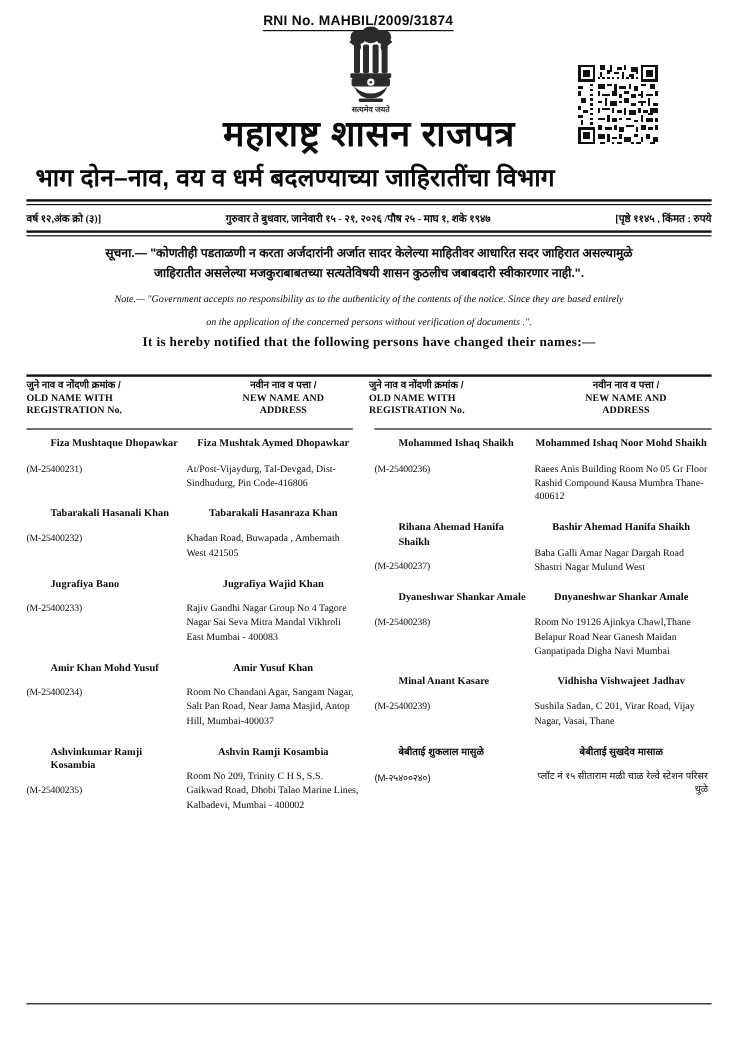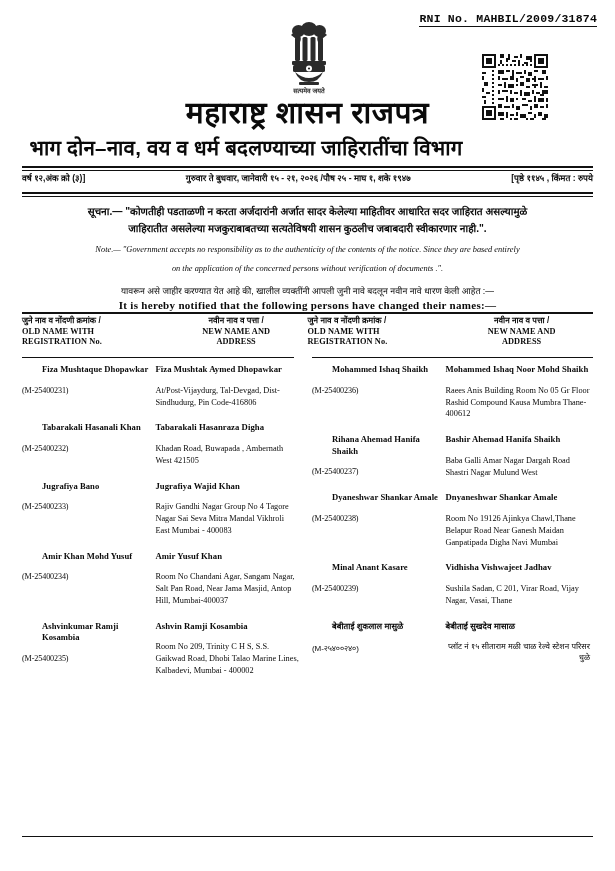--- a/index.html
+++ b/index.html
@@ -13,22 +13,22 @@
   }
   .page{
     position:absolute;
     left:0;top:0;width:615px;height:871px;
     box-sizing:border-box;
   }
 
   
   .rni{
     position:absolute;left:0;top:12px;width:597px;
-    text-align:right;
-    font-family:Liberation Mono, monospace;
+    text-align:center;
+    font-family:Liberation Sans, sans-serif;
     font-weight:bold;font-size:11.5px;letter-spacing:.2px;
   }
   .rni span{border-bottom:1px solid #111;padding-bottom:1px;}
 
   .emblem{
     position:absolute;left:286px;top:18px;width:46px;height:92px;
   }
   .emblem svg{display:block;}
 
   .qr{
@@ -58,23 +58,23 @@
     position:absolute;left:22px;width:571px;
     border-top:2px solid #111;
     border-bottom:1px solid #111;
     height:2px;
   }
   .rule-top{top:166px;}
   .rule-bottom{top:192px;}
 
   .issue-line{
     position:absolute;left:22px;top:172px;width:571px;height:16px;
-    font-family:Liberation Sans, sans-serif;
+    font-family:Liberation Serif, serif;
     font-weight:bold;font-size:8.6px;
-    display:flex;align-items:flex-start;justify-content:space-between;
+    display:flex;align-items:flex-end;justify-content:space-between;
   }
   .issue-center{flex:1;text-align:center;}
   .issue-left{white-space:nowrap;}
   .issue-right{white-space:nowrap;}
 
   
   .notice{
     position:absolute;left:22px;top:204px;width:571px;
     text-align:center;
   }
@@ -148,20 +148,21 @@
   .oldname.mr{font-family:"Liberation Sans", sans-serif;font-size:8.2px;}
   .regno{
     font-family:"Liberation Serif", serif;
     font-size:8.1px;margin-top:10px;letter-spacing:-.1px;
   }
   .regno.mr{font-family:"Liberation Sans", sans-serif;font-size:8px;}
   .newname{
     font-family:"Liberation Serif", serif;
     font-weight:bold;font-size:8.7px;line-height:1.35;
     letter-spacing:.05px;
+    text-align:center;
   }
   .newname.mr{font-family:"Liberation Sans", sans-serif;font-size:8.2px;}
   .address{
     font-family:"Liberation Serif", serif;
     font-size:8.3px;line-height:1.42;margin-top:9px;
   }
   .address.mr{font-family:"Liberation Sans", sans-serif;font-size:8px;text-align:right;}
 
   
   .rule-foot{
@@ -263,21 +264,20 @@
     <div class="issue-right">[पृष्ठे ११४५ , किंमत : रुपये</div>
   </div>
 
   <div class="rule-double rule-bottom"></div>
 
   <div class="notice">
     <div class="notice-mr">सूचना.— "कोणतीही पडताळणी न करता अर्जदारांनी अर्जात सादर केलेल्या माहितीवर आधारित सदर जाहिरात असल्यामुळे</div>
     <div class="notice-mr">जाहिरातीत असलेल्या मजकुराबाबतच्या सत्यतेविषयी शासन कुठलीच जबाबदारी स्वीकारणार नाही.".</div>
     <div class="notice-en">Note.— "Government accepts no responsibility as to the authenticity of the contents of the notice. Since they are  based entirely</div>
     <div class="notice-en">on the application of the concerned persons without verification of documents .".</div>
-    <div class="notify-mr">यावरून असे जाहीर करण्यात येत आहे की, खालील व्यक्तींनी आपली जुनी नावे बदलून नवीन नावे धारण केली आहेत  :—</div>
     <div class="notify-en">It is hereby notified that the following persons have changed their names:—</div>
   </div>
 
   <div class="rule-head-top"></div>
 
   <div class="headrow">
     <div class="hcol c1">
       <div class="mr">जुने नाव व नोंदणी क्रमांक /</div>
       <div class="en">OLD NAME WITH</div>
       <div class="en">REGISTRATION No.</div>
@@ -315,21 +315,21 @@
           </div>
         </div>
       </div>
       <div class="entry">
         <div class="entry-grid">
           <div class="old-cell">
             <div class="oldname">Tabarakali Hasanali Khan</div>
             <div class="regno">(M-25400232)</div>
           </div>
           <div class="new-cell">
-            <div class="newname">Tabarakali Hasanraza Digha</div>
+            <div class="newname">Tabarakali Hasanraza Khan</div>
             <div class="address">Khadan Road, Buwapada , Ambernath West 421505</div>
           </div>
         </div>
       </div>
       <div class="entry">
         <div class="entry-grid">
           <div class="old-cell">
             <div class="oldname">Jugrafiya Bano</div>
             <div class="regno">(M-25400233)</div>
           </div>

